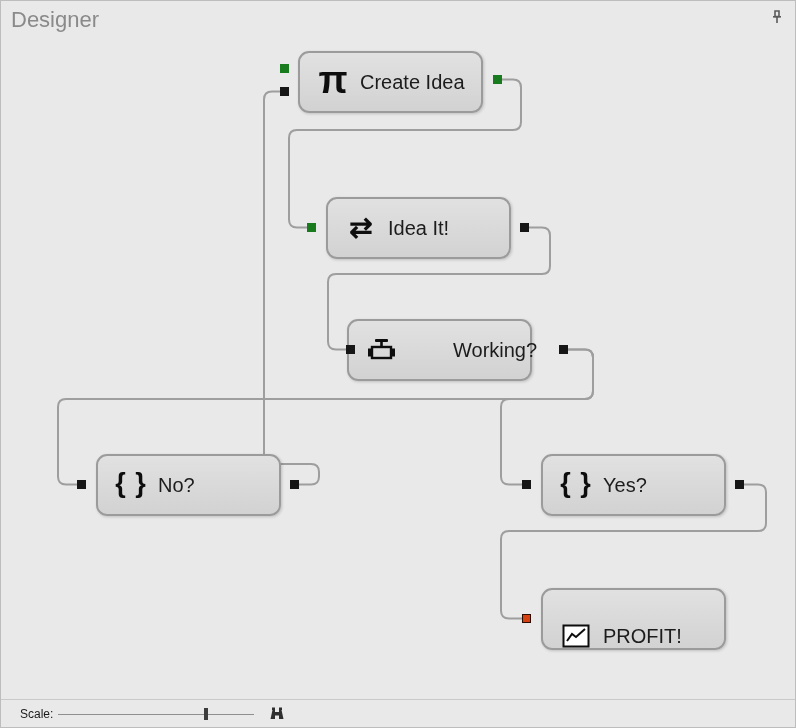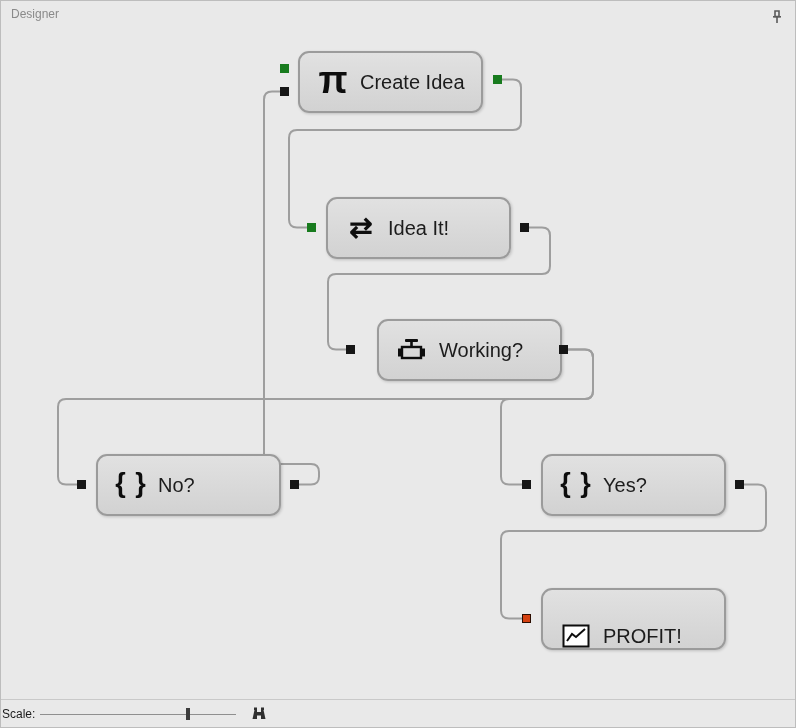--- a/index.html
+++ b/index.html
@@ -4,21 +4,21 @@
 <style>
   html,body{margin:0;padding:0;}
   body{
     width:796px;height:728px;position:relative;overflow:hidden;
     background:#e9e9e9;
     font-family:"Liberation Sans",sans-serif;
     border:1px solid #bdbdbd;box-sizing:border-box;
   }
   .designer-title{
     position:absolute;left:10px;top:6px;
-    font-size:12px;color:#8a8a8a;user-select:none;
+    font-size:22px;color:#8a8a8a;user-select:none;
   }
   .pin-btn{position:absolute;right:10px;top:8px;width:16px;height:16px;cursor:pointer;}
   svg.wires{position:absolute;left:0;top:0;width:796px;height:728px;}
   .wire{fill:none;stroke:#9e9e9e;stroke-width:2;}
   .node{
     position:absolute;width:185px;height:62px;
     border:2px solid #9b9b9b;border-radius:11px;
     background:linear-gradient(#e1e1e1,#d2d2d2);
     box-shadow:1px 1px 3px rgba(0,0,0,.18);
     display:flex;align-items:center;
@@ -32,21 +32,21 @@
   .nicon.glyph-arrows{font-size:28px;line-height:1;}
   .nicon.glyph-braces{font-size:27px;line-height:1;letter-spacing:1px;margin-top:-3px;}
   .node .nlabel{font-size:20px;color:#1c1c1c;margin-left:8px;white-space:nowrap;}
   .conn{position:absolute;width:9px;height:9px;}
   .conn.green{background:#187b1e;}
   .conn.black{background:#161616;}
   .conn.red{background:#d54111;border:1px solid #2a0c00;box-sizing:border-box;}
   .footer{
     position:absolute;left:0;bottom:0;width:794px;height:28px;
     border-top:1px solid #c9c9c9;background:#e9e9e9;
-    display:flex;align-items:center;box-sizing:border-box;padding:0 1px;
+    display:flex;align-items:center;box-sizing:border-box;padding:0 19px;
   }
   .scale-label{font-size:12px;color:#1a1a1a;margin-right:5px;}
   .slider{position:relative;width:196px;height:14px;cursor:pointer;}
   .slider .track{position:absolute;left:0;right:0;top:7px;height:1px;background:#8f8f8f;}
   .slider .thumb{position:absolute;top:1px;width:4px;height:12px;background:#3c3c3c;}
   .zoom-btn{margin-left:14px;width:18px;height:16px;cursor:pointer;display:flex;align-items:center;}
 </style>
 </head>
 <body>
 
@@ -74,21 +74,21 @@
 <div class="node" style="left:297px;top:50px;">
   <span class="nicon glyph-pi">π</span>
   <span class="nlabel">Create Idea</span>
 </div>
 
 <div class="node" style="left:325px;top:196px;">
   <span class="nicon glyph-arrows">⇄</span>
   <span class="nlabel">Idea It!</span>
 </div>
 
-<div class="node" style="left:376px;top:318px;">
+<div class="node" style="left:346px;top:318px;gap:44px;">
   <span class="nicon">
     <svg width="30" height="24" viewBox="0 0 30 24">
       <rect x="8" y="1" width="13" height="3" rx="1" fill="#0d0d0d"></rect>
       <rect x="13.2" y="3" width="2.6" height="6" fill="#0d0d0d"></rect>
       <rect x="5" y="9" width="19" height="11" fill="none" stroke="#0d0d0d" stroke-width="2.4"></rect>
       <rect x="1" y="10.5" width="4" height="8" fill="#0d0d0d"></rect>
       <rect x="24" y="10.5" width="4" height="8" fill="#0d0d0d"></rect>
     </svg>
   </span>
   <span class="nlabel">Working?</span>

